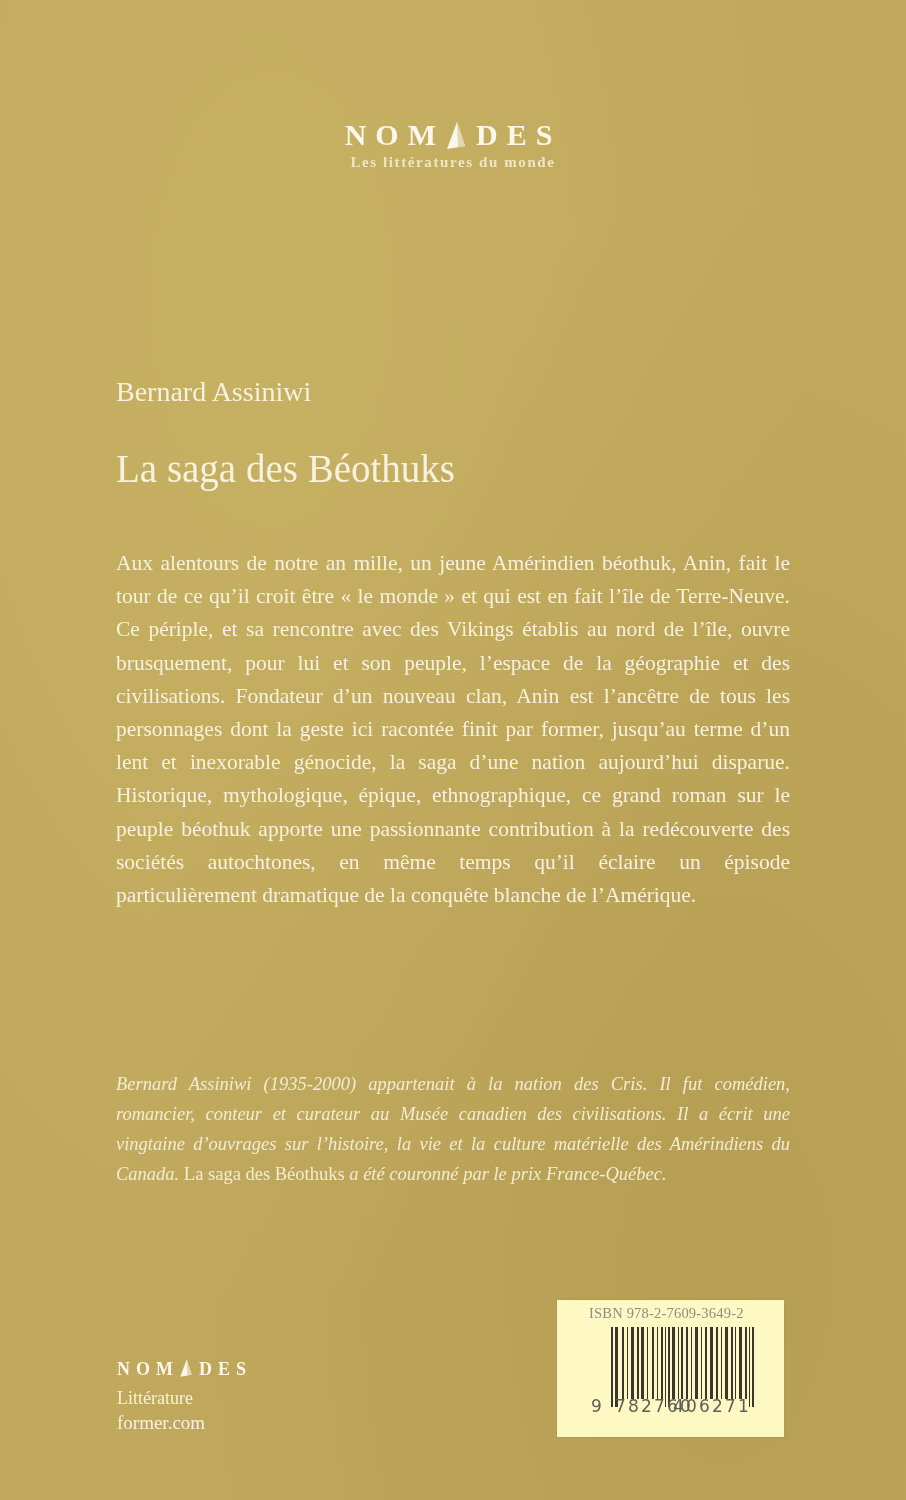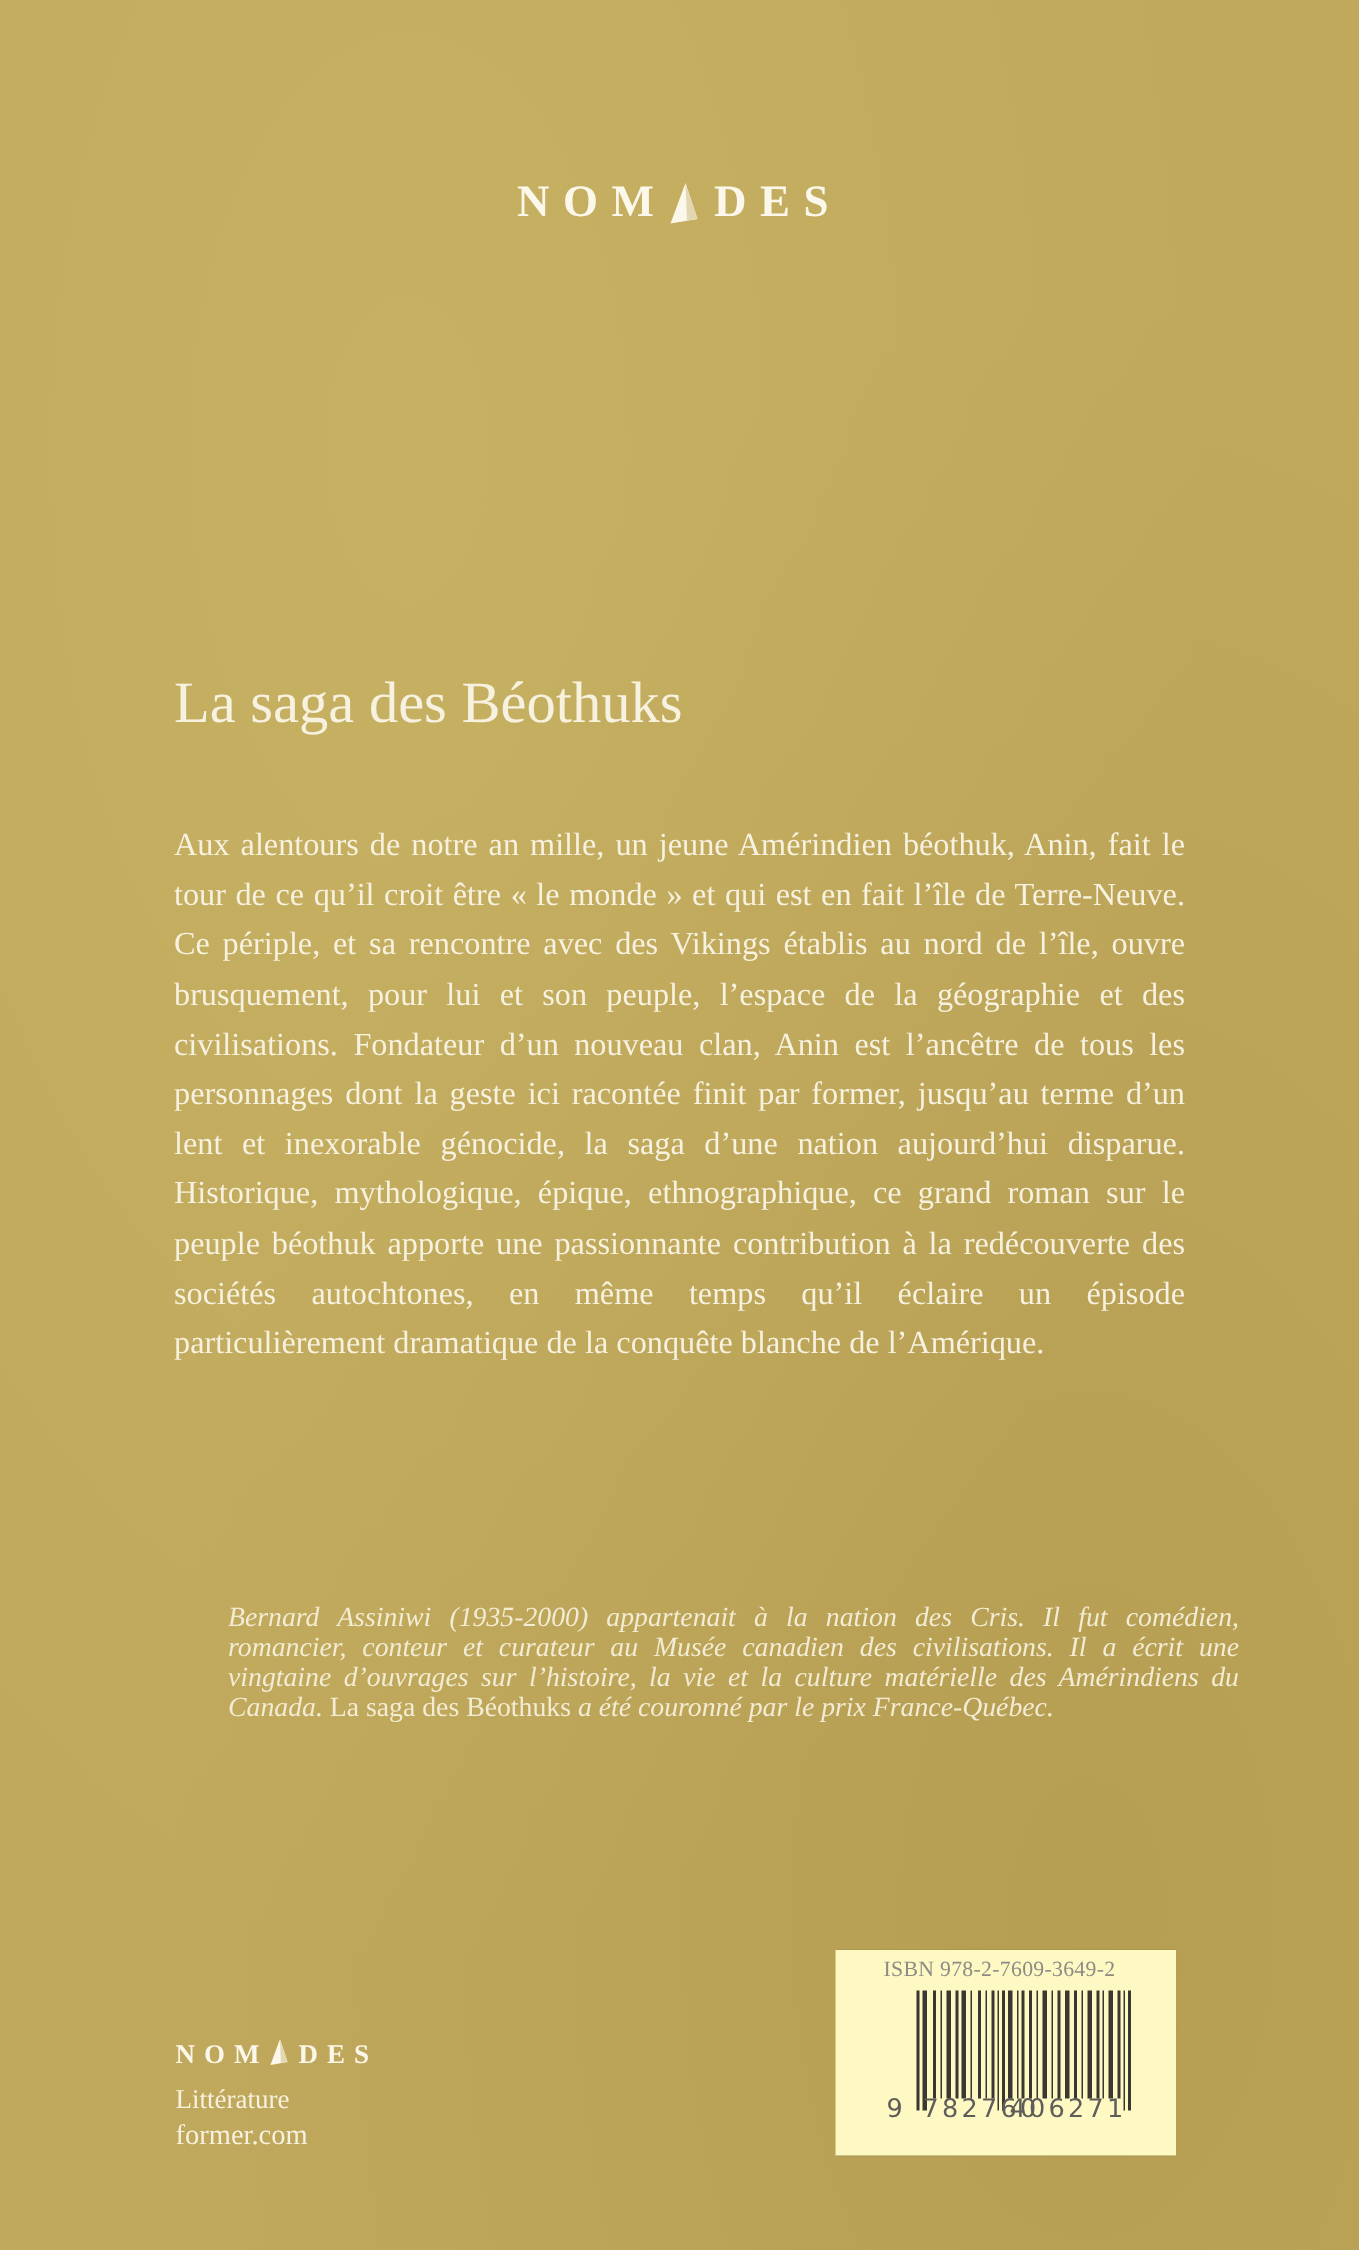--- a/index.html
+++ b/index.html
@@ -30,23 +30,22 @@
     .author { position: absolute; left: 116px; top: 376px; font-size: 28px; color: #f7f1df; }
     .title { position: absolute; left: 116px; top: 446px; font-size: 39px; color: #f7f1df; }
 
     .blurb {
       position: absolute; left: 116px; top: 547px; width: 674px;
       font-size: 21.5px; line-height: 33.2px; text-align: justify; color: #f7f1df;
       font-family: "Liberation Serif", serif;
     }
     .bio {
       position: absolute; left: 116px; top: 1069px; width: 674px;
-      font-size: 18.5px; line-height: 20px; text-align: justify; font-style: italic;
+      font-size: 18.5px; line-height: 30px; text-align: justify; font-style: italic;
       color: #f3ecd4;
-      margin-left: 36px;
     }
     .bio .roman { font-style: normal; }
 
     .brand-bottom { position: absolute; left: 117px; top: 1359px; }
     .brand-bottom .brand-word { font-size: 18px; letter-spacing: 6px; line-height: 20px; }
     .brand-bottom .brand-word .tri { width: 14px; height: 20px; margin-right: 6px; }
     .imprint { font-size: 18px; color: #f7f1df; margin-top: 6px; line-height: 26px; }
     .site { font-size: 19px; color: #f7f1df; line-height: 24px; }
 
     .barcode-box {
@@ -66,22 +65,24 @@
     <div class="brand-word">
       <span>NOM</span>
       <span class="tri">
         <svg width="22" height="30" viewBox="0 0 22 30">
           <polygon points="12,0 2,27 20,24" fill="#fbf7ea"></polygon>
           <polygon points="12,0 13,25 20,24" fill="#e2d7b0"></polygon>
         </svg>
       </span>
       <span>DES</span>
     </div>
+    <div class="brand-sub">Les littératures du monde</div>
   </div>
 
+  <div class="author">Bernard Assiniwi</div>
   <div class="title">La saga des Béothuks</div>
 
   <div class="blurb">Aux alentours de notre an mille, un jeune Amérindien béothuk, Anin, fait le tour de ce qu’il croit être « le monde » et qui est en fait l’île de Terre-Neuve. Ce périple, et sa rencontre avec des Vikings établis au nord de l’île, ouvre brusquement, pour lui et son peuple, l’espace de la géographie et des civilisations. Fondateur d’un nouveau clan, Anin est l’ancêtre de tous les personnages dont la geste ici racontée finit par former, jusqu’au terme d’un lent et inexorable génocide, la saga d’une nation aujourd’hui disparue. Historique, mythologique, épique, ethnographique, ce grand roman sur le peuple béothuk apporte une passionnante contribution à la redécouverte des sociétés autochtones, en même temps qu’il éclaire un épisode particulièrement dramatique de la conquête blanche de l’Amérique.</div>
 
   <div class="bio">
     <span>Bernard Assiniwi (1935-2000) appartenait à la nation des Cris. Il fut comédien, romancier, conteur et curateur au Musée canadien des civilisations. Il a écrit une vingtaine d’ouvrages sur l’histoire, la vie et la culture matérielle des Amérindiens du Canada.</span><span class="roman"> La saga des Béothuks</span><span> a été couronné par le prix France-Québec.</span>
   </div>
 
   <div class="brand-bottom">
     <div class="brand-word">

